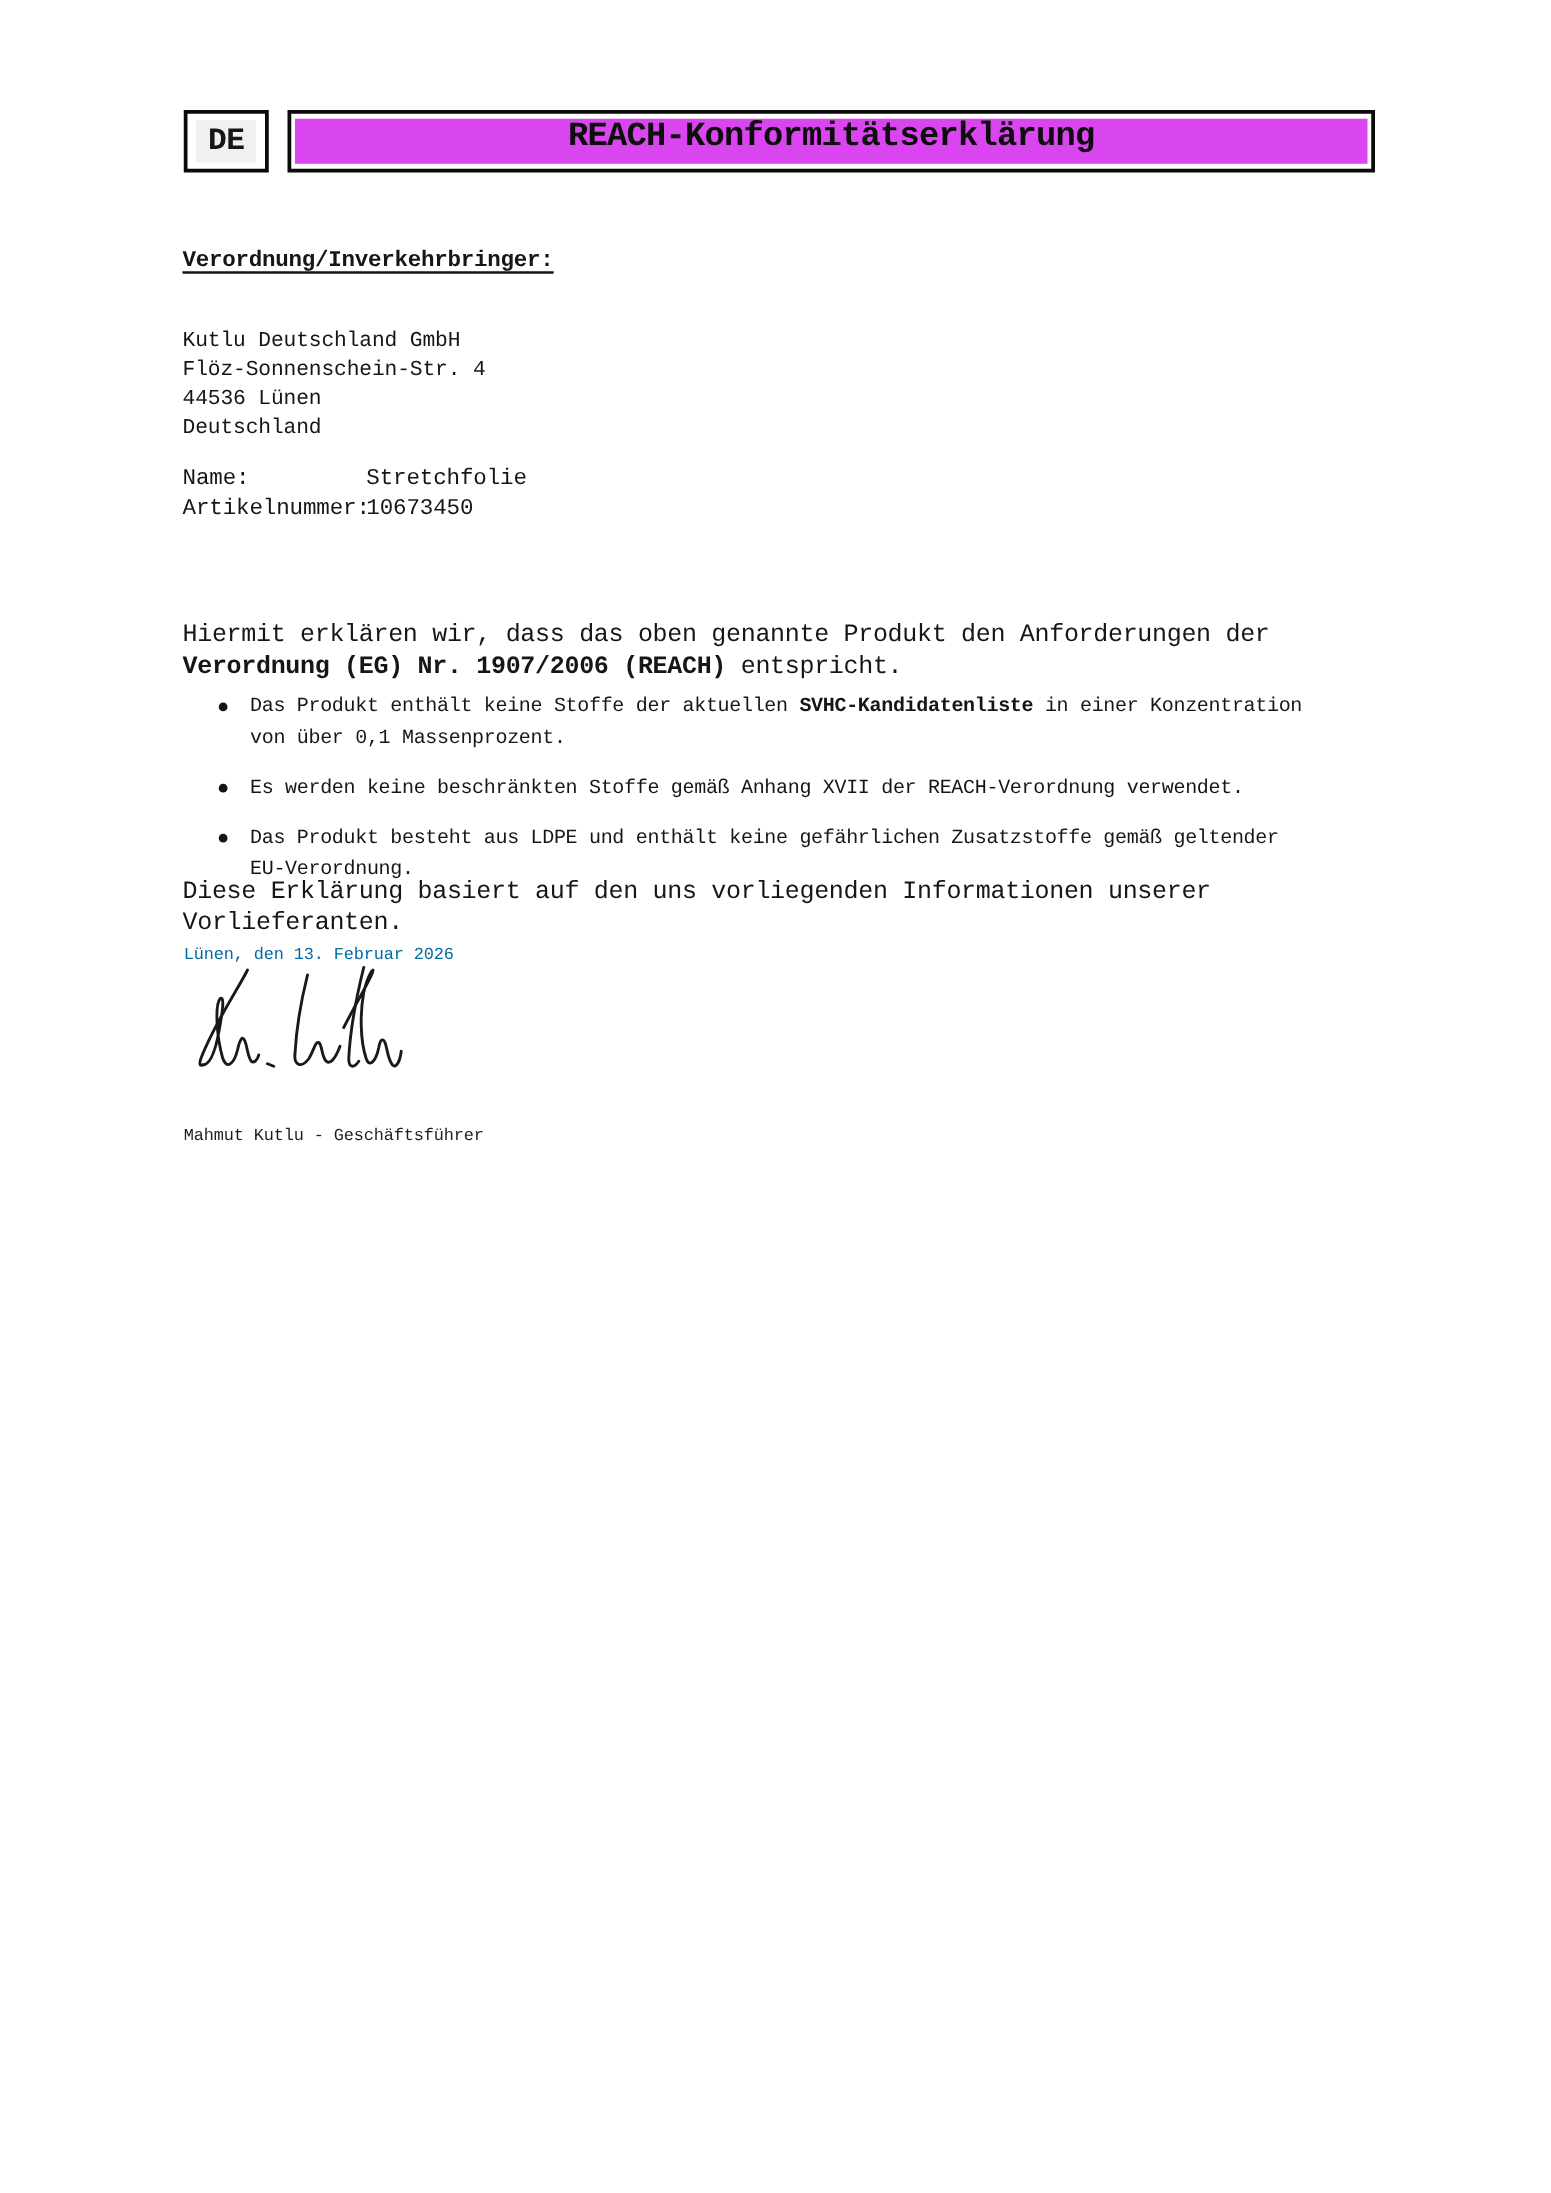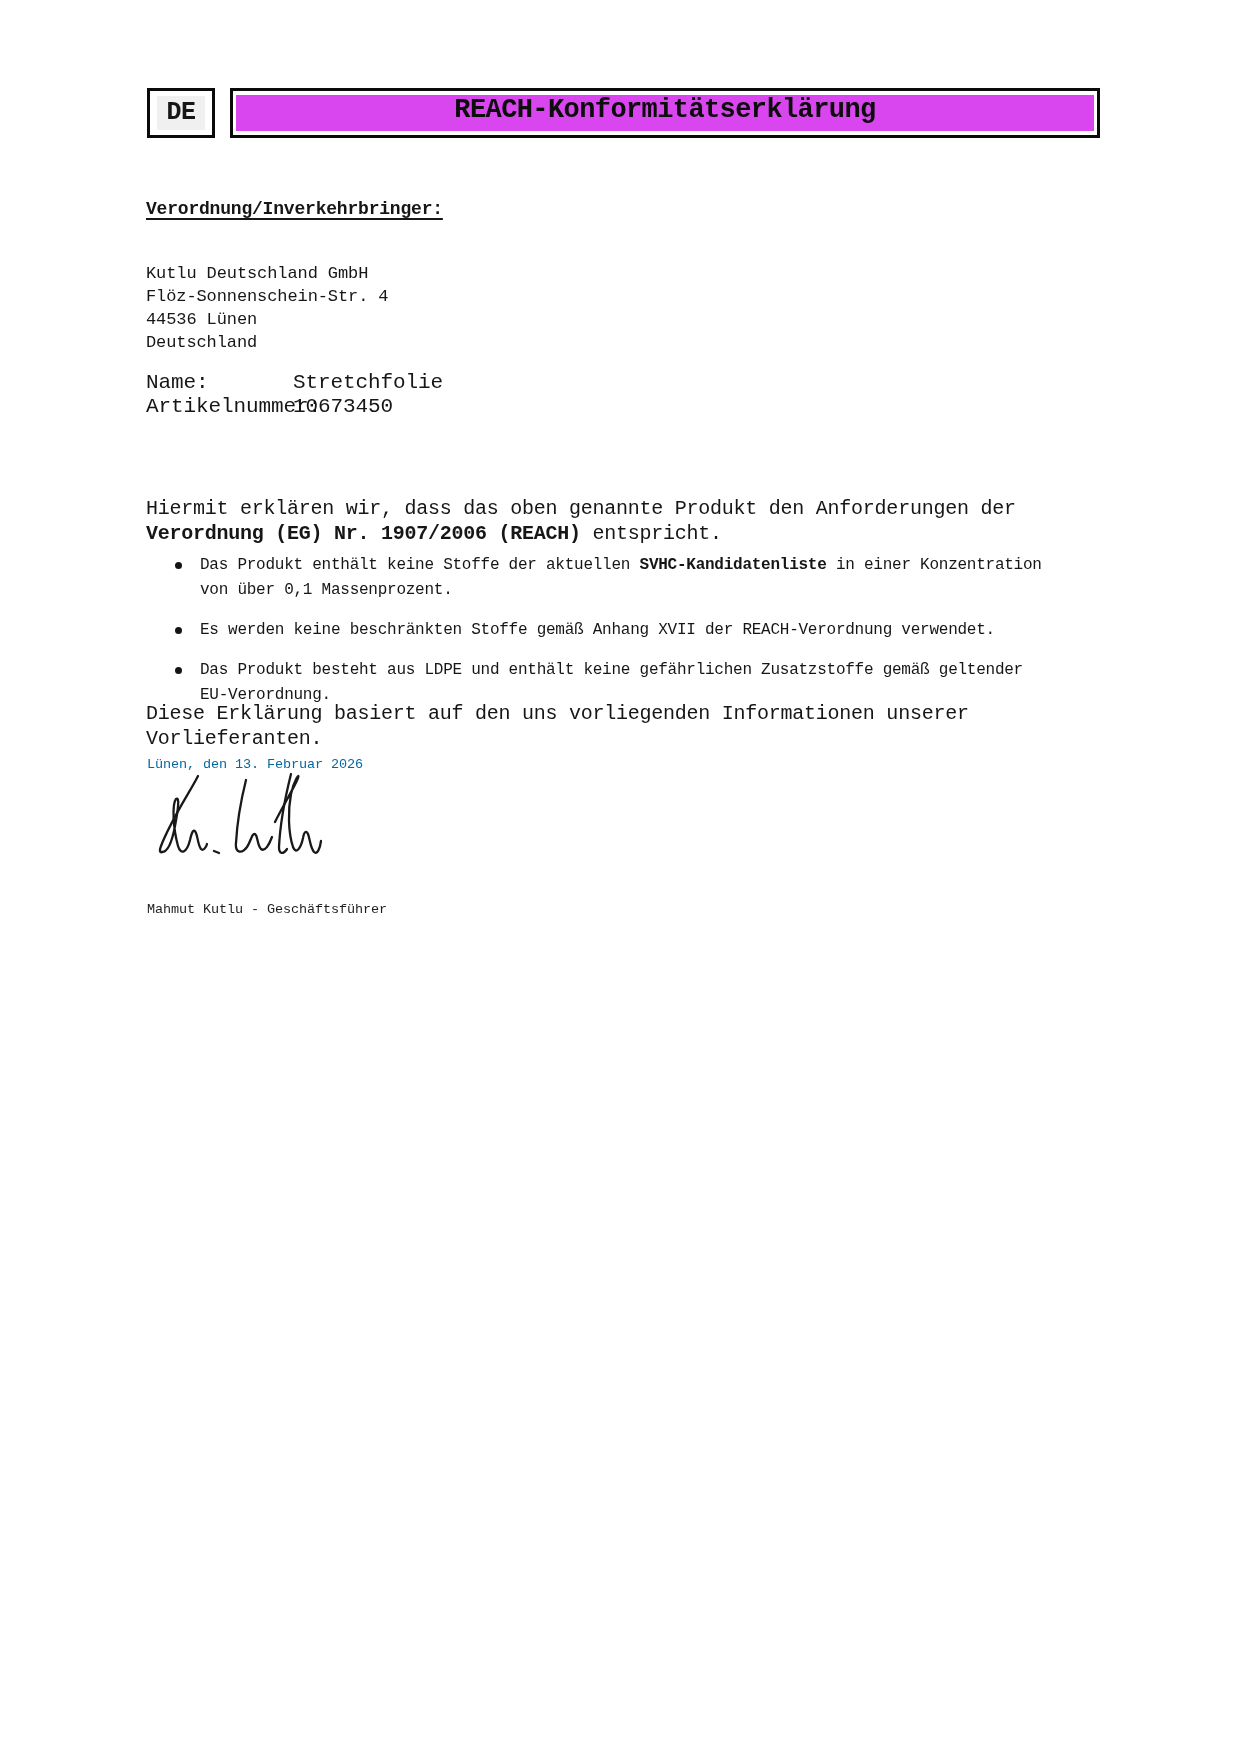--- a/index.html
+++ b/index.html
@@ -59,21 +59,21 @@
     text-underline-offset: 4px;
     letter-spacing: -0.2px;
   }
   .address {
     position: absolute; left: 146px; top: 262px;
     font-size: 17px; line-height: 23px; font-style: normal;
     letter-spacing: -0.1px;
   }
   .fields {
     position: absolute; left: 146px; top: 371px;
-    font-size: 21px; line-height: 24px;
+    font-size: 18px; line-height: 24px;
     letter-spacing: -0.1px;
   }
   .field-row { display: flex; }
   .field-label { width: 147px; }
 
   
   .intro {
     position: absolute; left: 146px; top: 476px; width: 912px;
     font-size: 20px; line-height: 25px; letter-spacing: -0.25px;
   }

